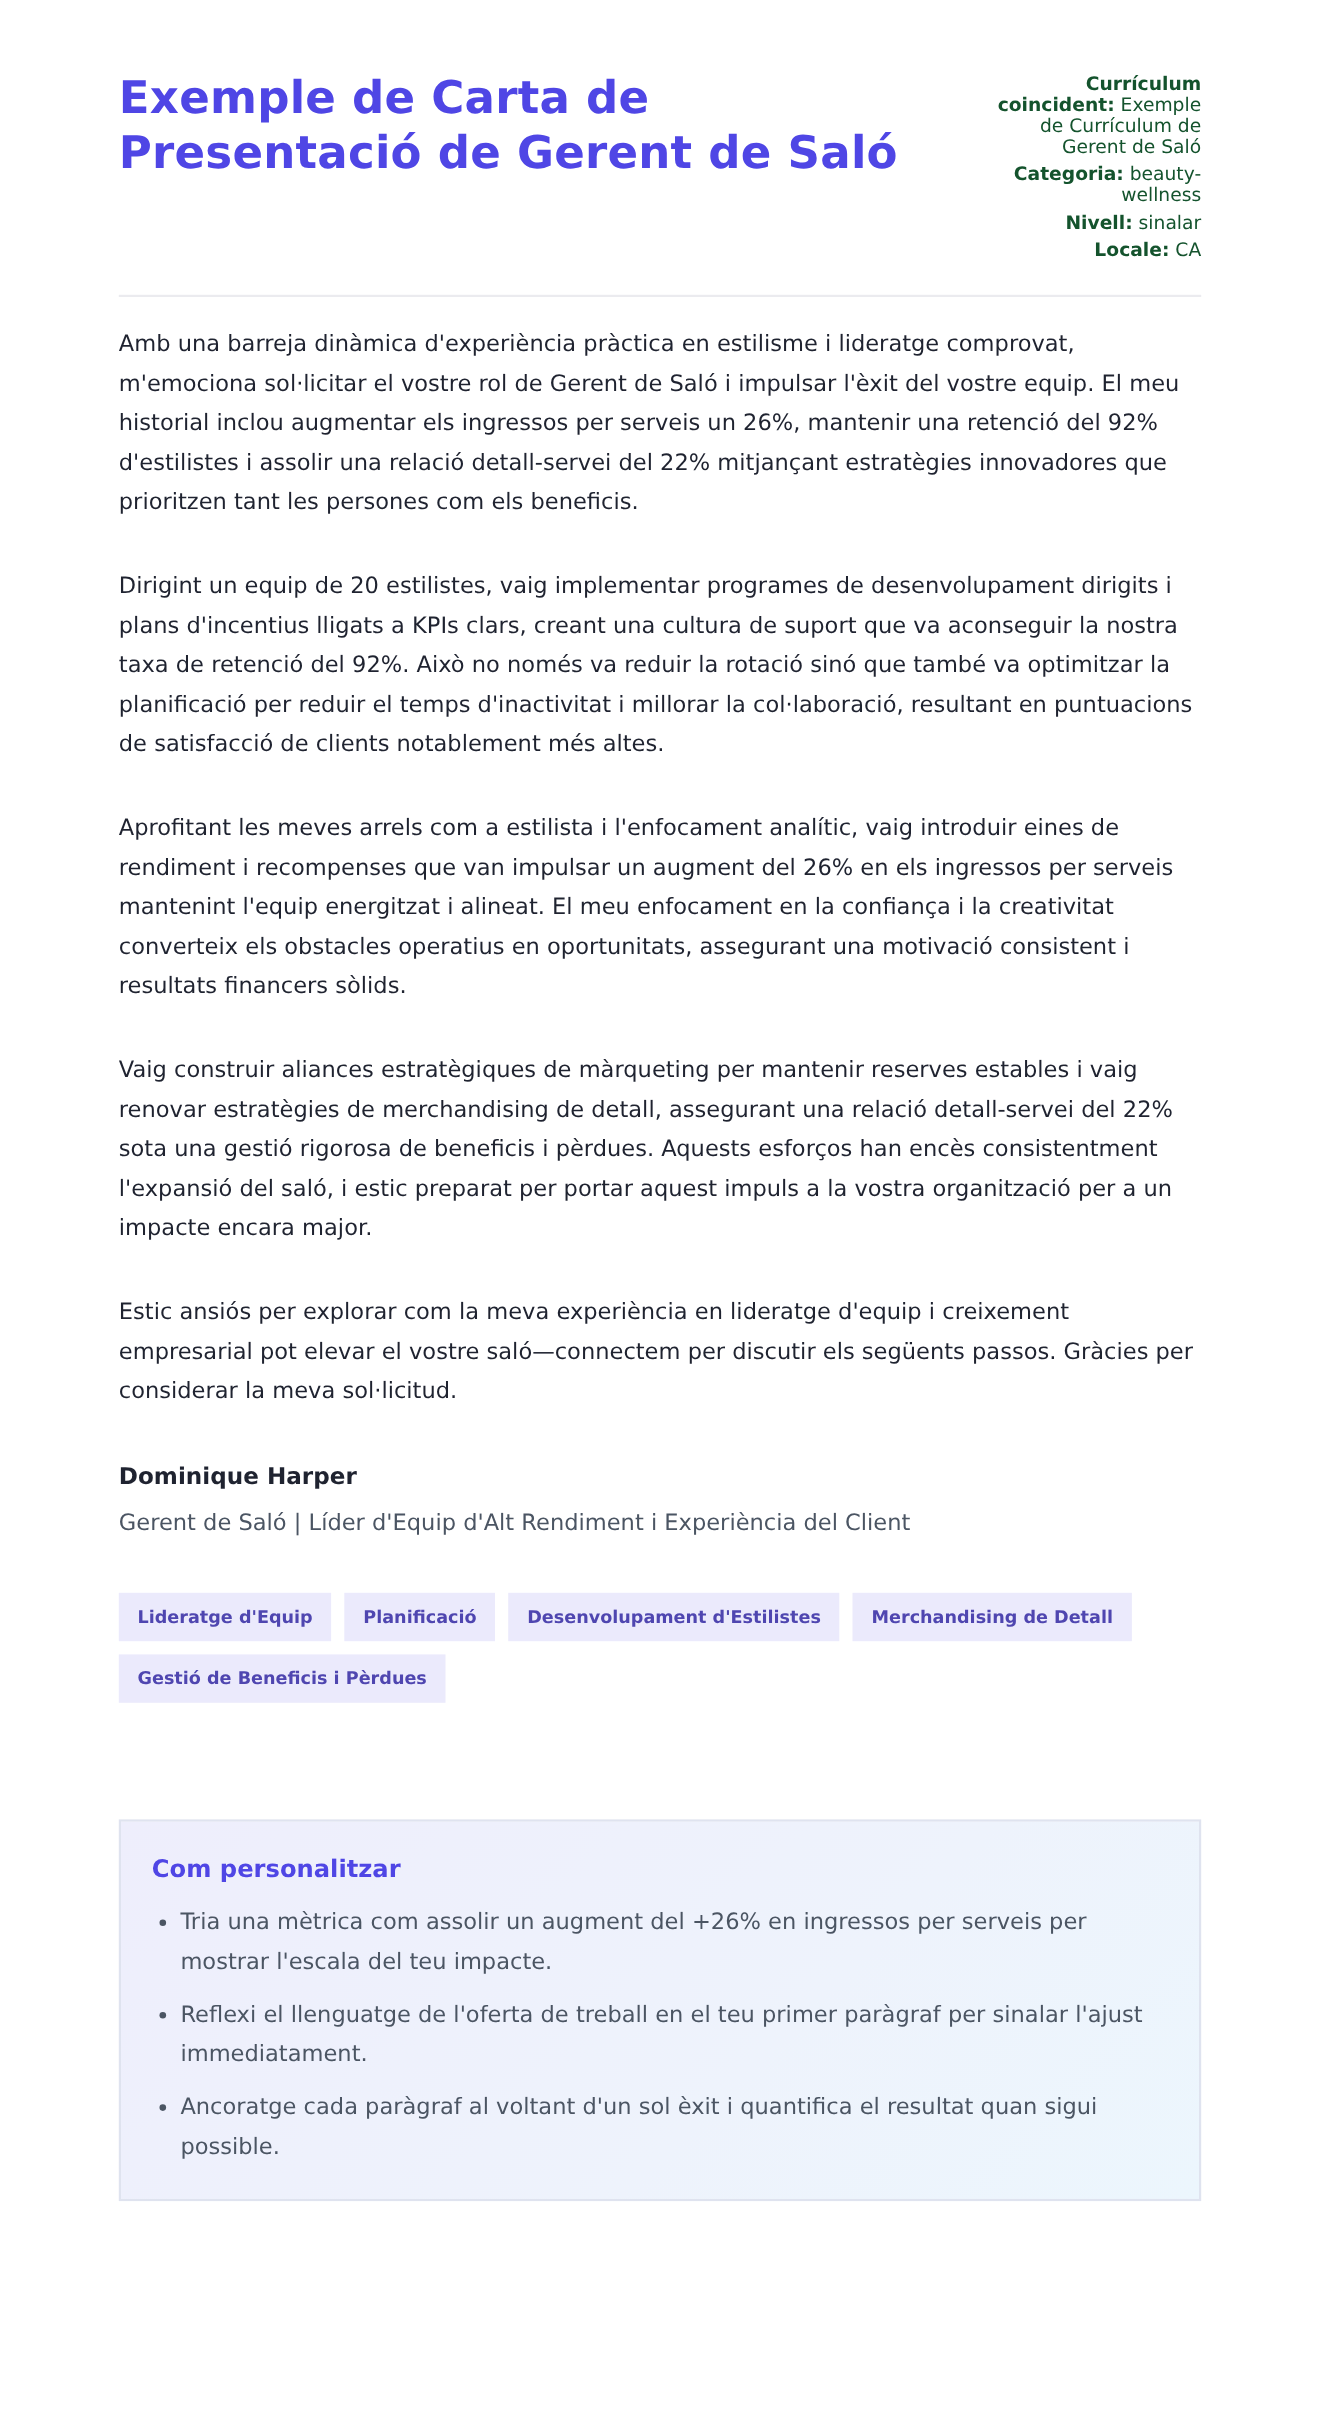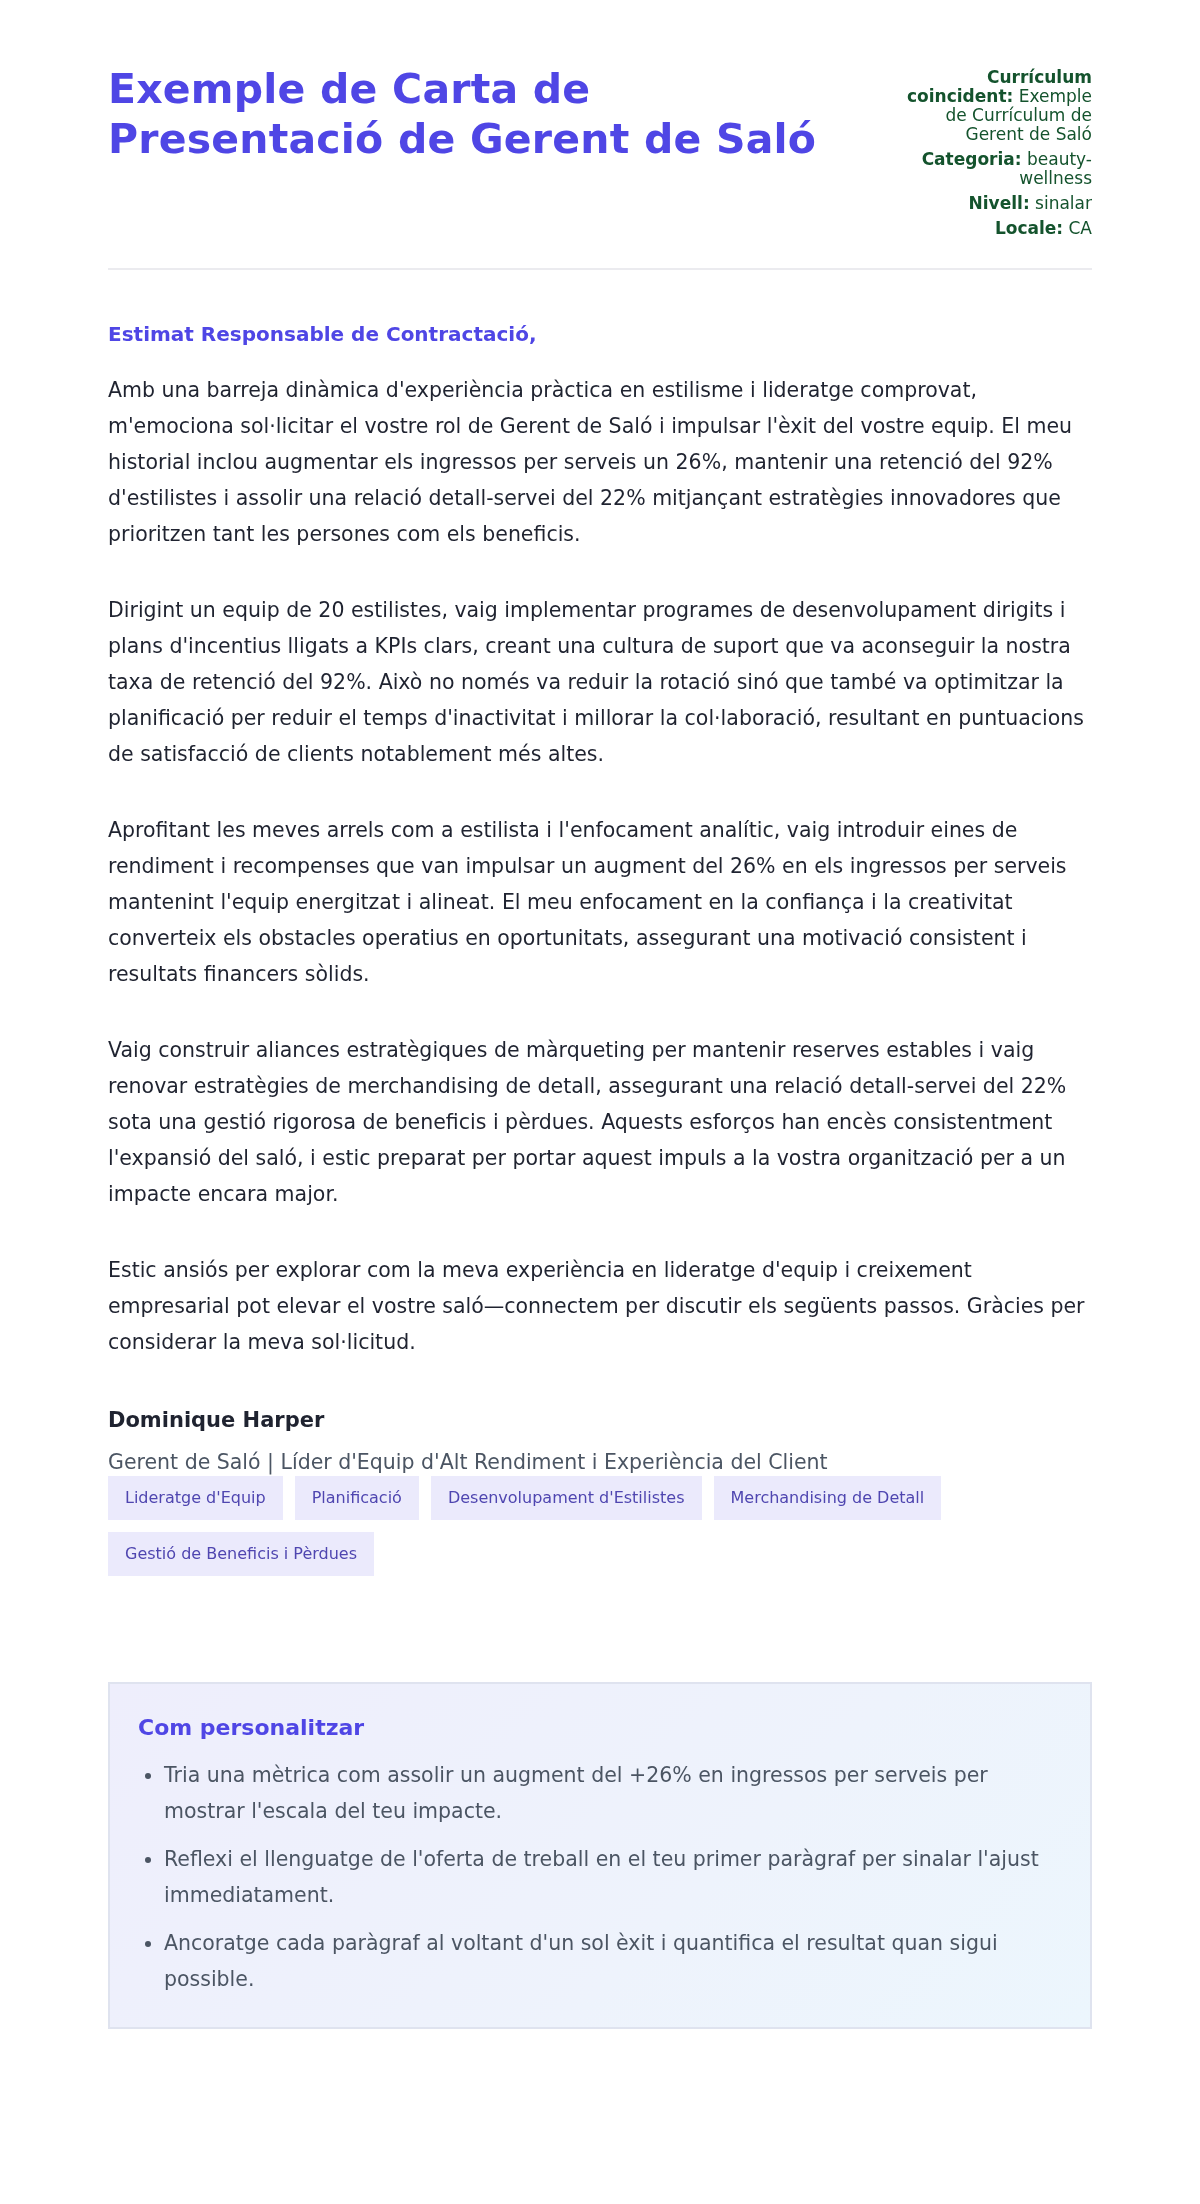--- a/index.html
+++ b/index.html
@@ -69,24 +69,26 @@
       line-height: 28px;
     }
     .sig-title {
       margin-top: 14px;
       font-size: 20.5px;
       color: #4b5563;
       line-height: 28px;
     }
 
     .tags {
+      margin-top: 50px;
       display: flex;
       flex-wrap: wrap;
       gap: 12px 12px;
       width: 1000px;
+      font-weight: bold;
     }
     .tag {
       background: #ebeafc;
       color: #4f46b0;
       font-size: 16px;
       line-height: 20px;
       padding: 12px 17px;
       cursor: pointer;
     }
 
@@ -136,21 +138,20 @@
         <span class="meta-val">sinalar</span>
       </div>
       <div class="meta-row">
         <span class="meta-key">Locale:</span>
         <span class="meta-val">CA</span>
       </div>
     </div>
   </header>
 
   <section class="letter">
-    <p class="greeting">Estimat Responsable de Contractació,</p>
     <p class="body-para">Amb una barreja dinàmica d'experiència pràctica en estilisme i lideratge comprovat, m'emociona sol·licitar el vostre rol de Gerent de Saló i impulsar l'èxit del vostre equip. El meu historial inclou augmentar els ingressos per serveis un 26%, mantenir una retenció del 92% d'estilistes i assolir una relació detall-servei del 22% mitjançant estratègies innovadores que prioritzen tant les persones com els beneficis.</p>
     <p class="body-para">Dirigint un equip de 20 estilistes, vaig implementar programes de desenvolupament dirigits i plans d'incentius lligats a KPIs clars, creant una cultura de suport que va aconseguir la nostra taxa de retenció del 92%. Això no només va reduir la rotació sinó que també va optimitzar la planificació per reduir el temps d'inactivitat i millorar la col·laboració, resultant en puntuacions de satisfacció de clients notablement més altes.</p>
     <p class="body-para">Aprofitant les meves arrels com a estilista i l'enfocament analític, vaig introduir eines de rendiment i recompenses que van impulsar un augment del 26% en els ingressos per serveis mantenint l'equip energitzat i alineat. El meu enfocament en la confiança i la creativitat converteix els obstacles operatius en oportunitats, assegurant una motivació consistent i resultats financers sòlids.</p>
     <p class="body-para">Vaig construir aliances estratègiques de màrqueting per mantenir reserves estables i vaig renovar estratègies de merchandising de detall, assegurant una relació detall-servei del 22% sota una gestió rigorosa de beneficis i pèrdues. Aquests esforços han encès consistentment l'expansió del saló, i estic preparat per portar aquest impuls a la vostra organització per a un impacte encara major.</p>
     <p class="body-para">Estic ansiós per explorar com la meva experiència en lideratge d'equip i creixement empresarial pot elevar el vostre saló—connectem per discutir els següents passos. Gràcies per considerar la meva sol·licitud.</p>
 
     <div class="signature">
       <div class="sig-name">Dominique Harper</div>
       <div class="sig-title">Gerent de Saló | Líder d'Equip d'Alt Rendiment i Experiència del Client</div>
     </div>

